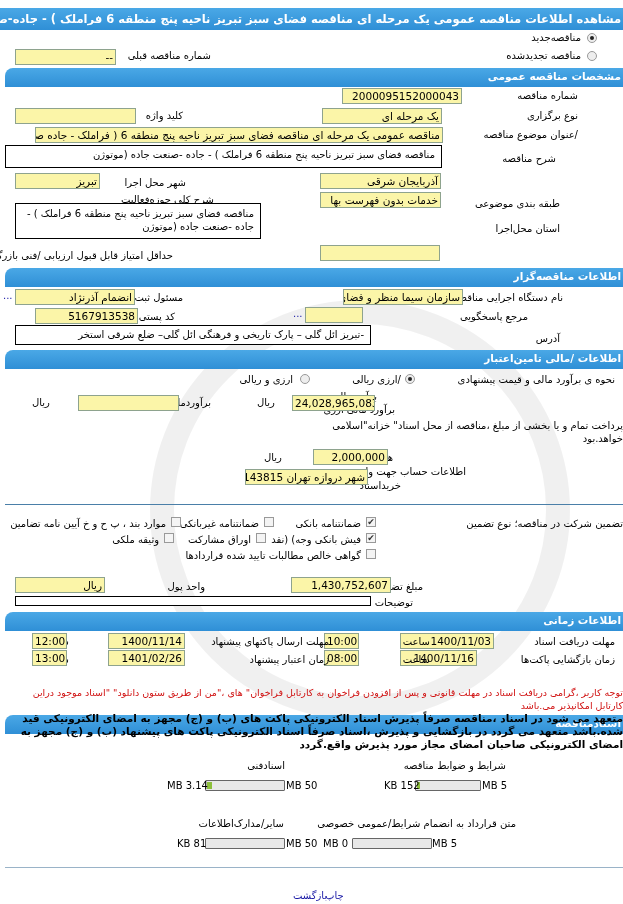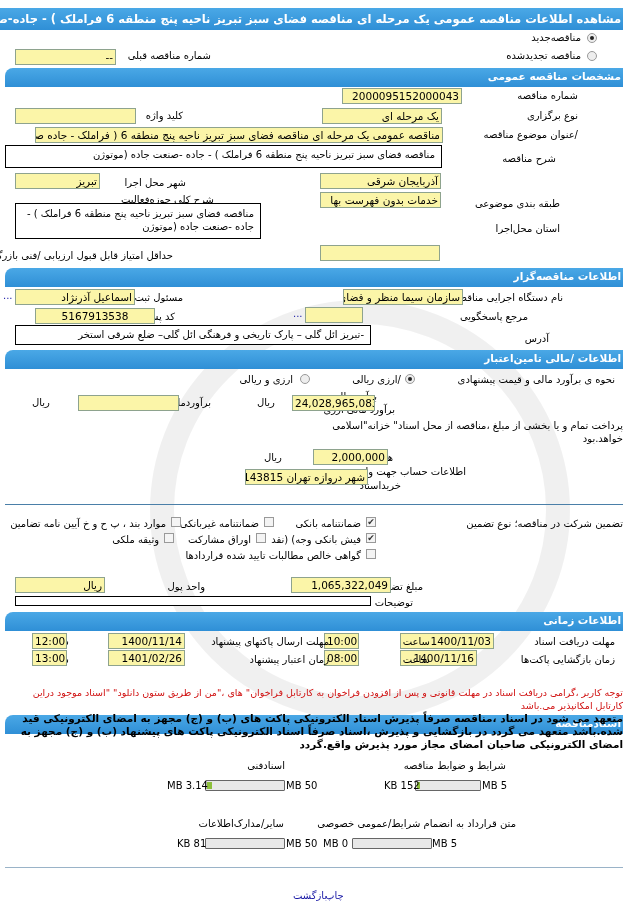--- a/index.html
+++ b/index.html
@@ -72,30 +72,30 @@
 <div class="box" style="left:15px;top:203px;width:246px;height:36px;white-space:normal;line-height:13px;">مناقصه  فضای سبز تبریز ناحیه پنج منطقه 6 فراملک ) - جاده -صنعت جاده (موتوژن</div>
 
 <div class="lbl" style="right:450px;top:250px;">حداقل امتیاز قابل قبول  ارزیابی /فنی بازرگانی</div>
 <div class="field" style="left:320px;top:245px;width:120px;"></div>
 
 <div class="bar" style="top:268px;">اطلاعات مناقصه‌گزار</div>
 
 <div class="lbl" style="right:60px;top:292px;">نام  دستگاه اجرایی  مناقصه‌گزار</div>
 <div class="field" style="left:322px;top:289px;width:120px;margin-left:21px;">سازمان سیما منظر و فضای</div>
 <div class="lbl" style="right:440px;top:292px;">مسئول ثبت مناقصه</div>
-<div class="field" style="left:15px;top:289px;width:120px;">اسماعیل آذرنژاد</div>
+<div class="field" style="left:15px;top:289px;width:120px;">انضمام آذرنژاد</div>
 <div class="lbl link" style="left:3px;top:290px;">...</div>
 
 <div class="lbl" style="right:95px;top:311px;">مرجع پاسخگویی</div>
 <div class="field" style="left:305px;top:307px;width:58px;"></div>
 <div class="lbl link" style="left:293px;top:308px;">...</div>
 <div class="lbl" style="right:448px;top:311px;">کد  پستی</div>
-<div class="field ltr" style="left:15px;top:308px;width:120px;text-align:center;">5167913538</div>
-
-<div class="lbl" style="right:74px;top:333px;">آدرس</div>
+<div class="field ltr" style="left:15px;top:308px;width:103px;">5167913538</div>
+
+<div class="lbl" style="right:63px;top:333px;">آدرس</div>
 <div class="box" style="left:15px;top:325px;width:356px;height:20px;">-تبریز ائل گلی – پارک  تاریخی و  فرهنگی ائل گلی–  ضلع شرقی استخر</div>
 
 <div class="bar" style="top:350px;">اطلاعات /مالی تامین‌اعتبار</div>
 
 <div class="lbl" style="right:8px;top:374px;">نحوه ی برآورد مالی و قیمت پیشنهادی</div>
 <div class="radio on" style="right:208px;top:374px;"></div>
 <div class="lbl" style="right:222px;top:374px;">/ارزی ریالی</div>
 <div class="radio" style="right:313px;top:374px;"></div>
 <div class="lbl" style="right:330px;top:374px;">ارزی و ریالی</div>
 
@@ -132,21 +132,21 @@
 <div class="lbl" style="right:262px;top:534px;">فیش  بانکی وجه) (نقد</div>
 <div class="chk" style="right:357px;top:533px;"></div>
 <div class="lbl" style="right:372px;top:534px;">اوراق  مشارکت</div>
 <div class="chk" style="right:449px;top:533px;"></div>
 <div class="lbl" style="right:464px;top:534px;">وثیقه ملکی</div>
 
 <div class="chk" style="right:247px;top:549px;"></div>
 <div class="lbl" style="right:262px;top:550px;">گواهی  خالص مطالبات تایید شده قراردادها</div>
 
 <div class="lbl" style="right:200px;top:581px;">مبلغ تضمین</div>
-<div class="field ltr" style="left:271px;top:577px;width:100px;">1,065,322,049</div>
+<div class="field ltr" style="left:271px;top:577px;width:100px;">1,430,752,607</div>
 <div class="lbl" style="right:418px;top:581px;">واحد پول</div>
 <div class="field" style="left:15px;top:577px;width:90px;">ریال</div>
 
 <div class="lbl" style="right:210px;top:597px;">توضیحات</div>
 <div class="box" style="left:15px;top:596px;width:356px;height:10px;padding:0;"></div>
 
 <div class="bar" style="top:612px;">اطلاعات زمانی</div>
 
 <div class="lbl" style="right:8px;top:636px;">مهلت  دریافت اسناد</div>
 <div class="field ltr" style="left:380px;top:633px;width:94px;">1400/11/03</div>

